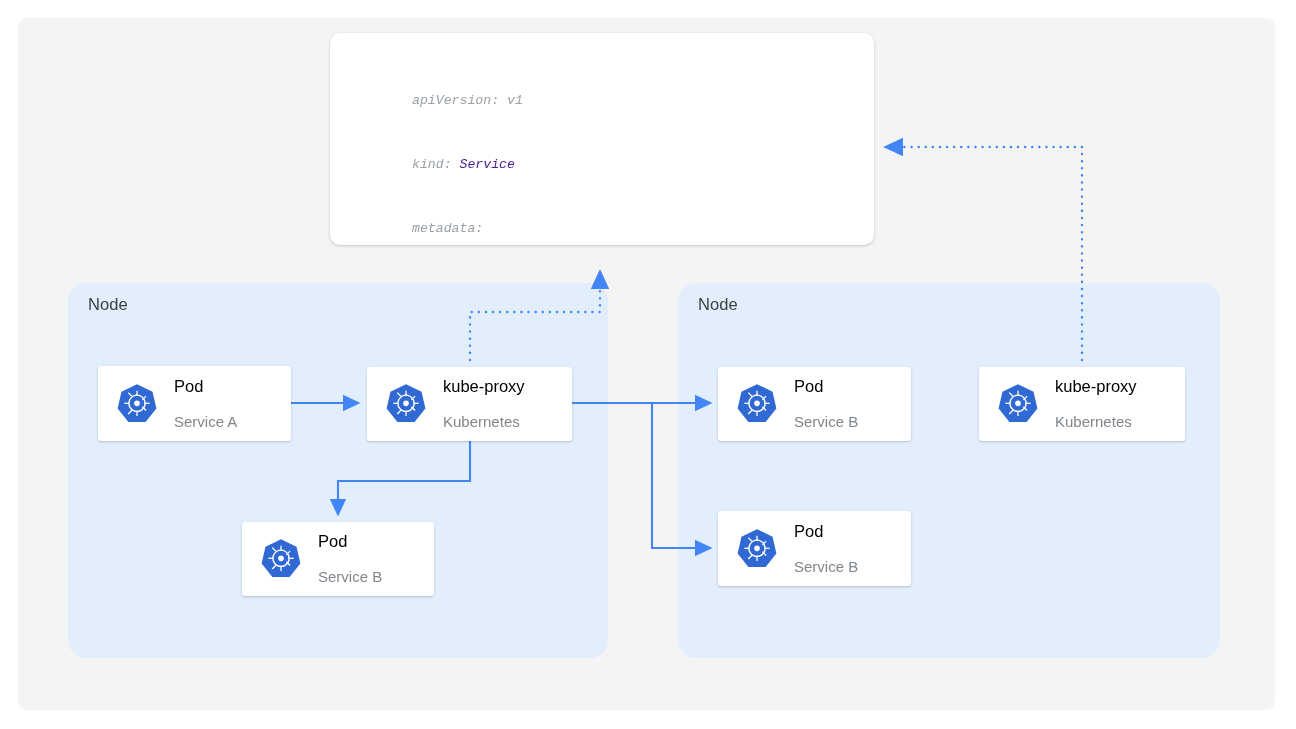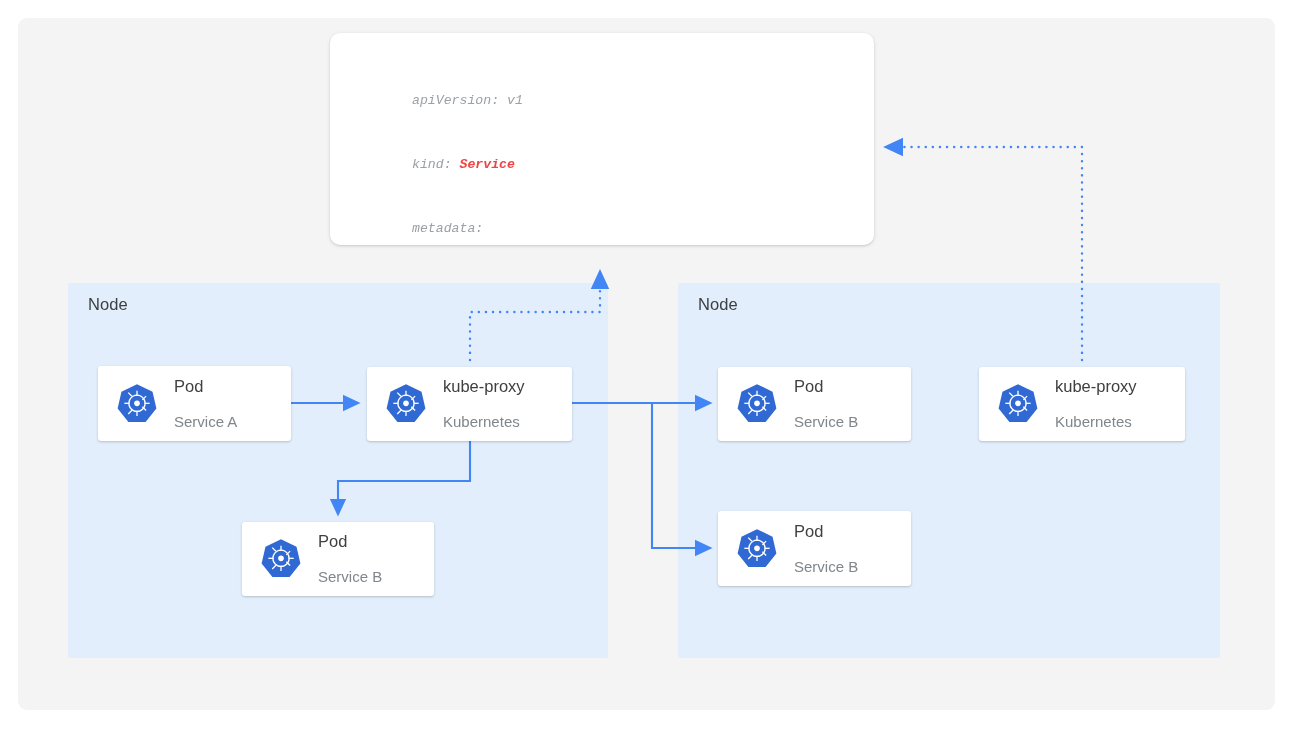--- a/index.html
+++ b/index.html
@@ -26,21 +26,21 @@
     top: 18px;
     width: 1257px;
     height: 692px;
     background: #f4f4f5;
     border-radius: 9px;
   }
   
   .node-box {
     position: absolute;
     background: #e2eefc;
-    border-radius: 2px;
+    border-radius: 18px;
   }
   .node-label {
     position: absolute;
     left: 20px;
     top: 12px;
     font-size: 16.5px;
     color: #3c4043;
     letter-spacing: 0.1px;
     white-space: nowrap;
   }
@@ -62,22 +62,22 @@
     top: 14px;
     font-family: "Liberation Mono", "DejaVu Sans Mono", monospace;
     font-style: italic;
     font-size: 13.2px;
     line-height: 21.4px;
     color: #9aa0a6;
     white-space: pre;
   }
   .yaml-line { white-space: pre; }
   .yaml-line.bold {
-    font-weight: bold;
-    color: #ef4444;
+    font-weight: normal;
+    color: #4c1d95;
   }
   
   .card {
     position: absolute;
     background: #ffffff;
     border-radius: 3px;
     box-shadow: 0 1px 2px rgba(60,64,67,0.18), 0 1px 3px rgba(60,64,67,0.10);
     display: flex;
     align-items: center;
     box-sizing: border-box;
@@ -90,21 +90,21 @@
   }
   .card .card-text {
     margin-left: 15px;
     display: flex;
     flex-direction: column;
     justify-content: center;
     line-height: 1.28;
   }
   .card .card-title {
     font-size: 16.5px;
-    color: #404040;
+    color: #000000;
     white-space: nowrap;
   }
   .card .card-sub {
     font-size: 15px;
     color: #80868b;
     white-space: nowrap;
     margin-top: 15px;
   }
   
   #wires {

